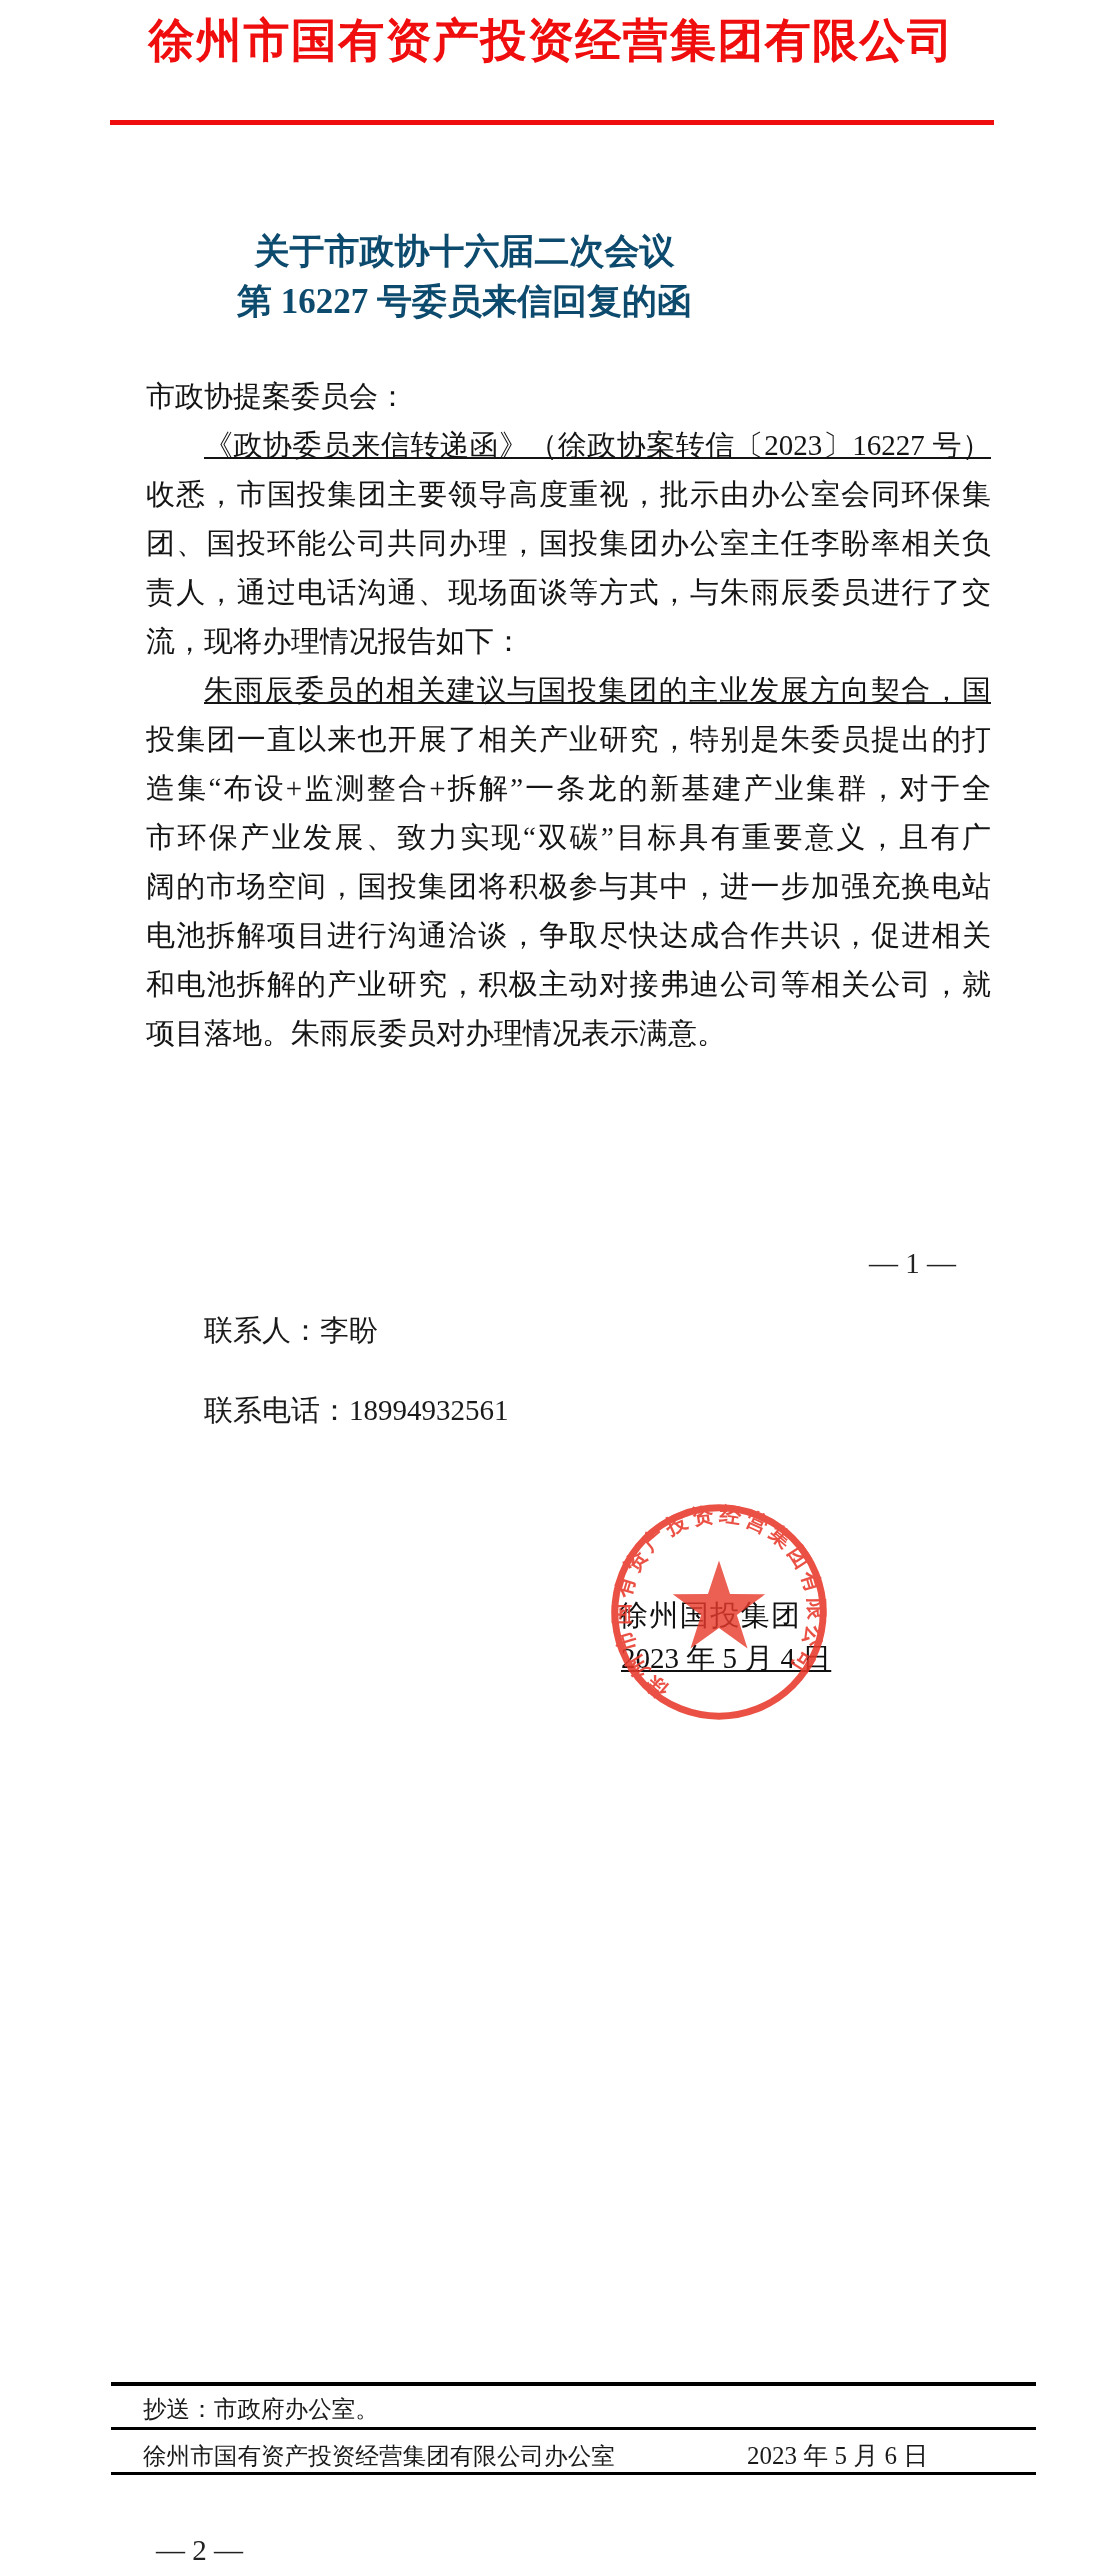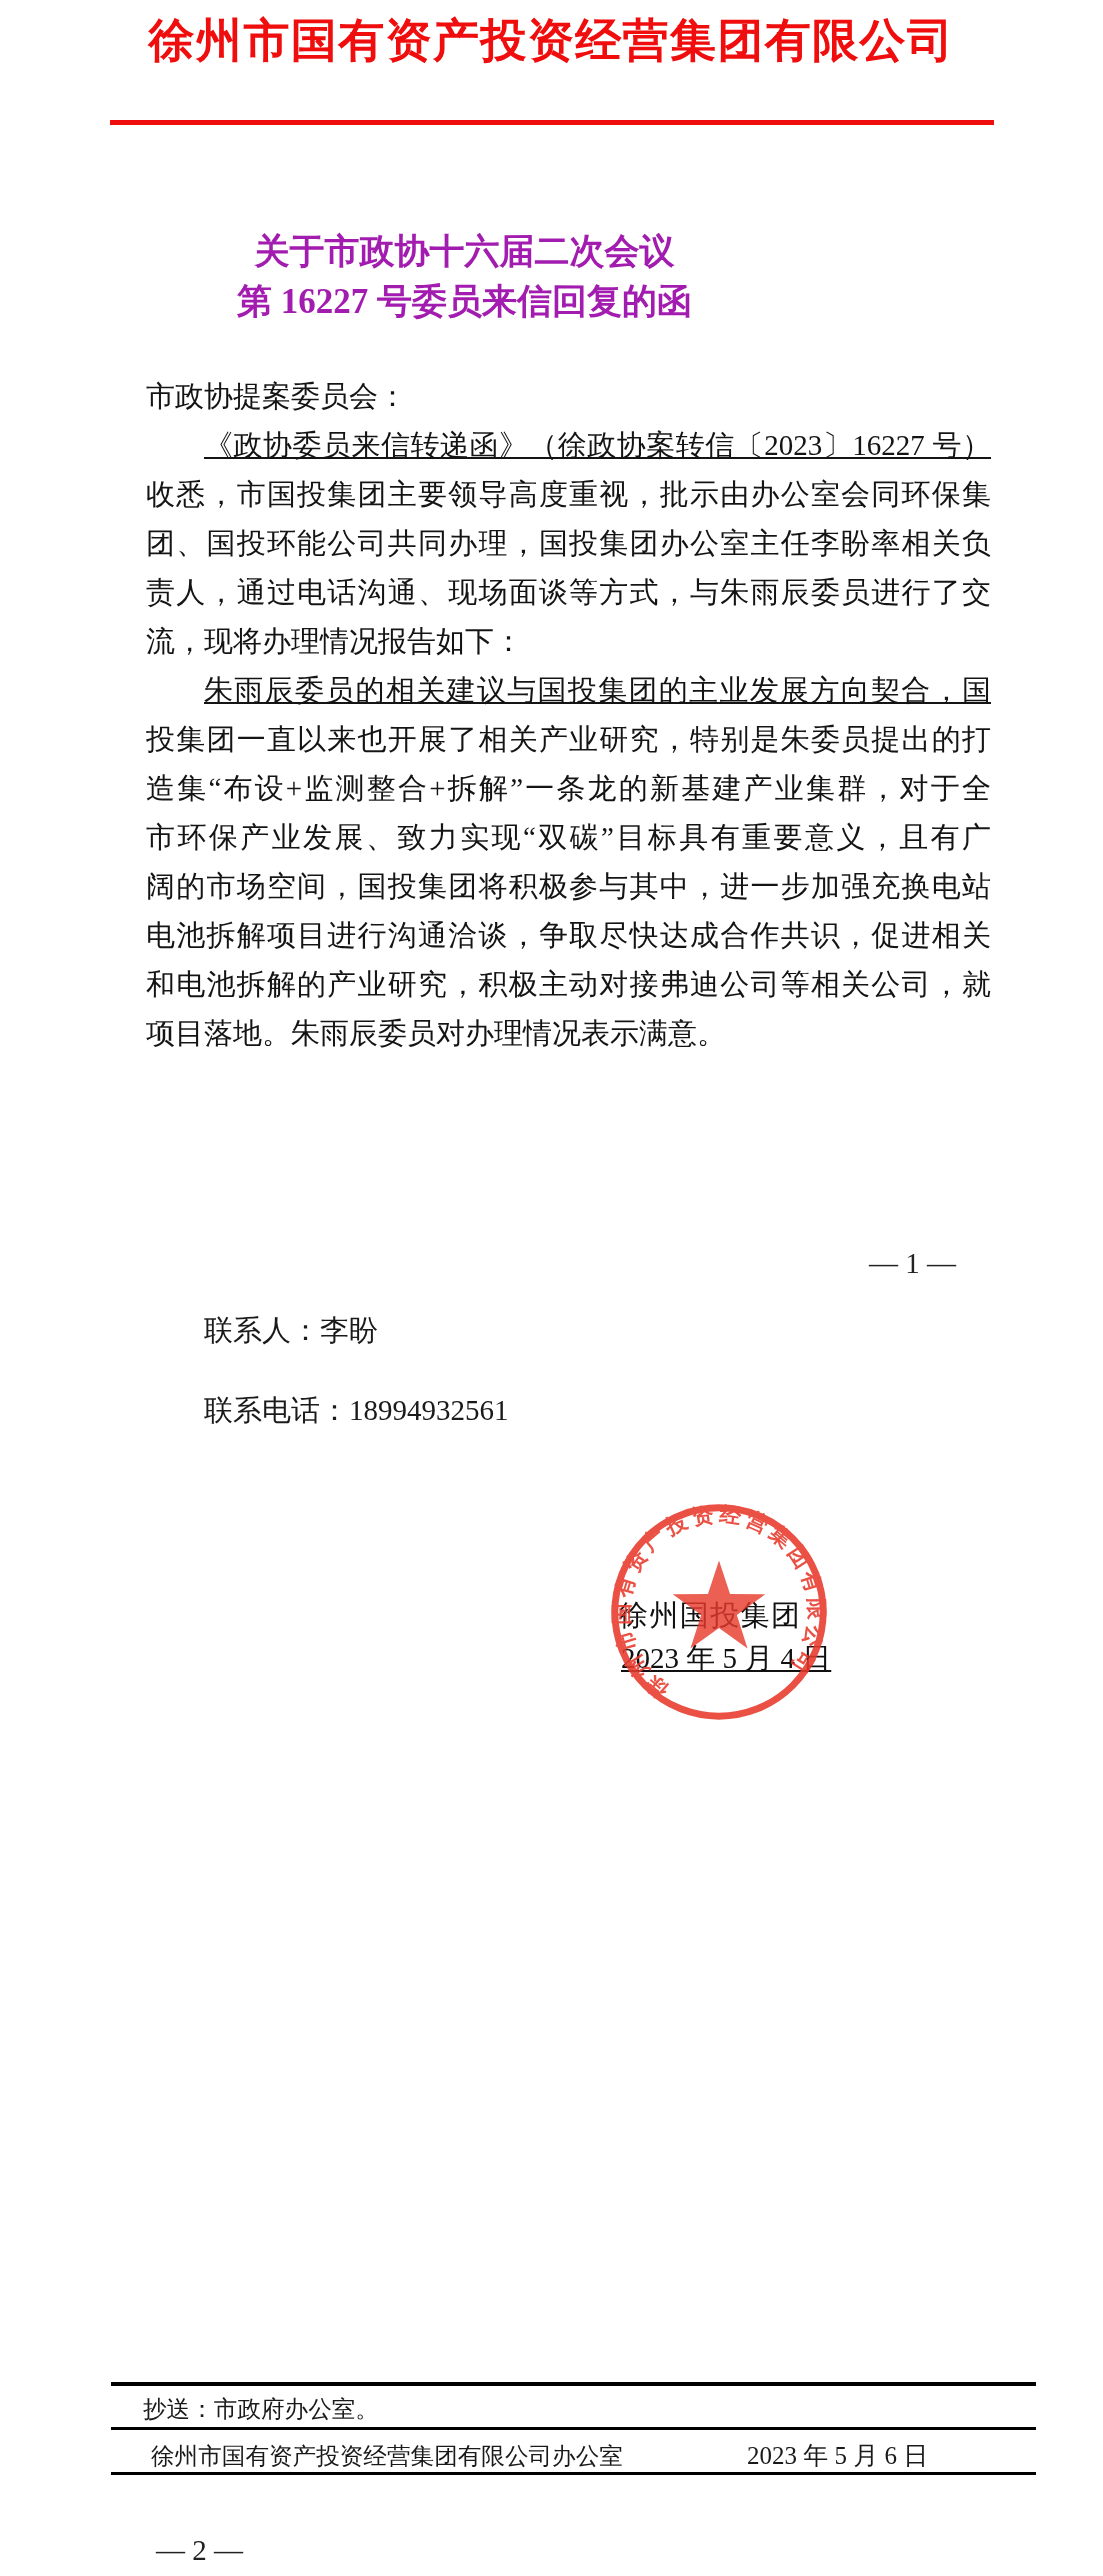--- a/index.html
+++ b/index.html
@@ -21,21 +21,21 @@
     white-space:nowrap;
   }
   .red-rule{
     position:absolute;top:120px;left:110px;
     width:884px;height:4.9px;background:#f00d0d;
   }
   
   .doc-title{
     position:absolute;top:227px;left:0;width:929px;
     text-align:center;font-weight:bold;font-size:35px;line-height:50px;
-    color:#a21caf;
+    color:#0c4a6e;
   }
   
   .body-block{
     position:absolute;top:372px;left:146px;width:845px;
     font-size:29px;color:#141414;
   }
   .bline{
     height:49px;line-height:49px;white-space:nowrap;
     overflow:visible;
   }
@@ -80,21 +80,21 @@
   .f-line{position:absolute;left:111px;width:925px;background:#000;}
   .f-line.l1{top:2382px;height:3.5px;}
   .f-line.l2{top:2427px;height:2.8px;}
   .f-line.l3{top:2472px;height:2.8px;}
   .footer-cc{
     position:absolute;top:2393px;left:143px;
     font-size:23.6px;white-space:nowrap;
   }
   .footer-office{
     position:absolute;top:2440px;left:143px;
-    font-size:23.6px;white-space:nowrap;margin-left:8px;
+    font-size:23.6px;white-space:nowrap;
   }
   .footer-date{
     position:absolute;top:2439px;left:747px;
     font-size:25px;white-space:nowrap;
   }
 </style>
 </head>
 <body>
 
 <div class="page">

